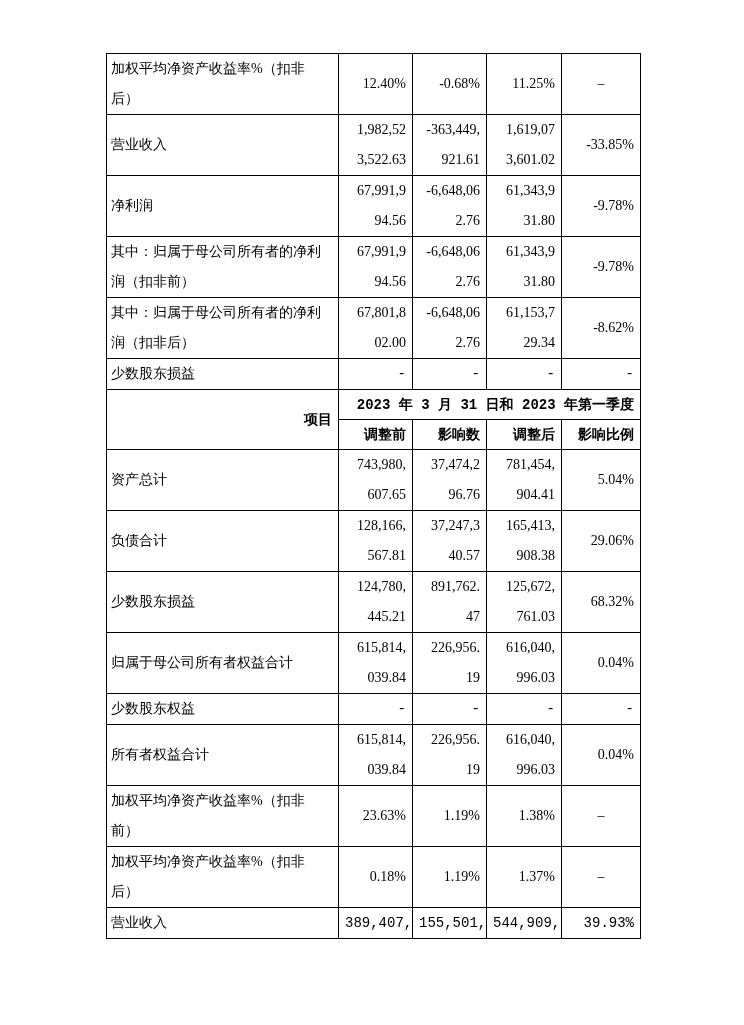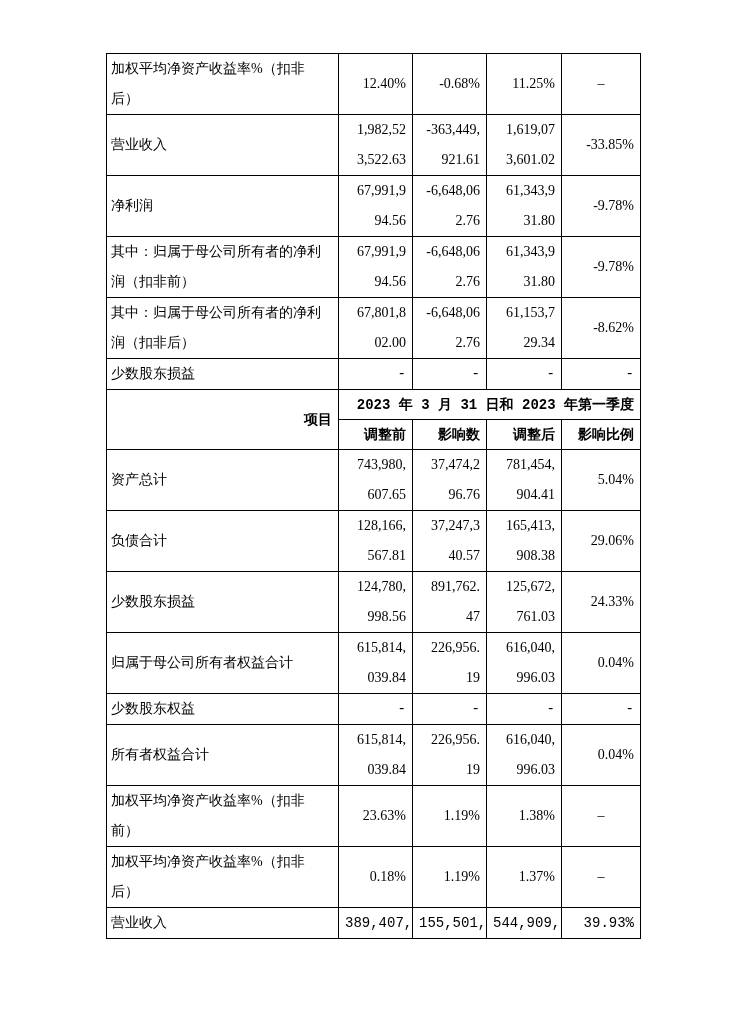--- a/index.html
+++ b/index.html
@@ -101,24 +101,24 @@
     <tr class="h60">
       <td class="lbl">负债合计</td>
       <td class="num"><span>128,166,</span><br><span>567.81</span></td>
       <td class="num"><span>37,247,3</span><br><span>40.57</span></td>
       <td class="num"><span>165,413,</span><br><span>908.38</span></td>
       <td class="num">29.06%</td>
     </tr>
 
     <tr class="h60">
       <td class="lbl">少数股东损益</td>
-      <td class="num"><span>124,780,</span><br><span>998.56</span></td>
+      <td class="num"><span>124,780,</span><br><span>445.21</span></td>
       <td class="num"><span>891,762.</span><br><span>47</span></td>
       <td class="num"><span>125,672,</span><br><span>761.03</span></td>
-      <td class="num">24.33%</td>
+      <td class="num">68.32%</td>
     </tr>
 
     <tr class="h60">
       <td class="lbl">归属于母公司所有者权益合计</td>
       <td class="num"><span>615,814,</span><br><span>039.84</span></td>
       <td class="num"><span>226,956.</span><br><span>19</span></td>
       <td class="num"><span>616,040,</span><br><span>996.03</span></td>
       <td class="num">0.04%</td>
     </tr>
 

